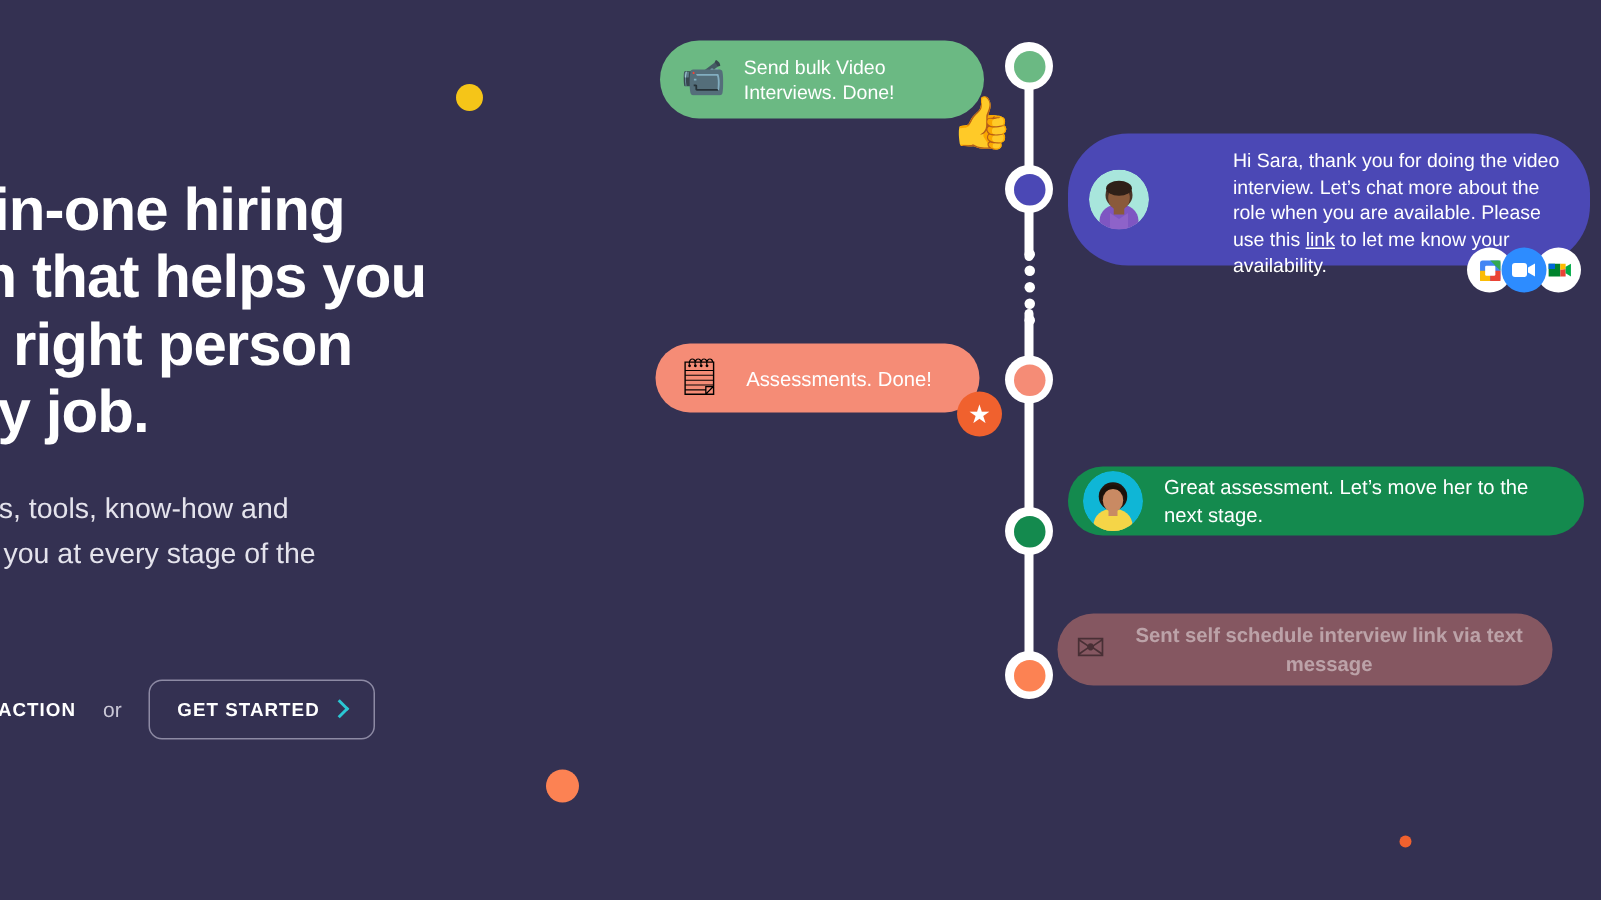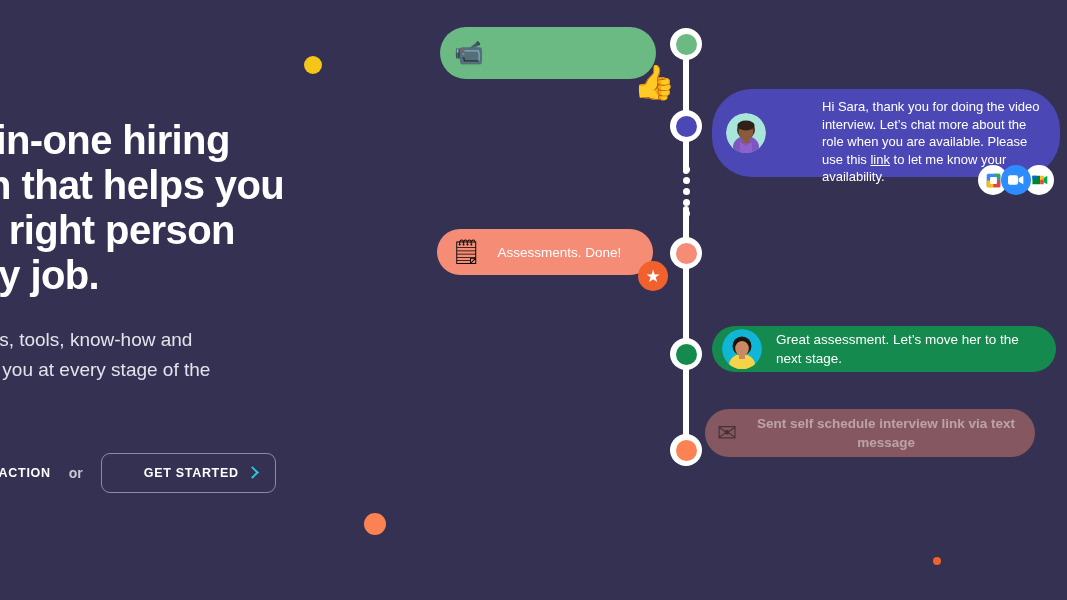--- a/index.html
+++ b/index.html
@@ -59,39 +59,38 @@
     color: #FFFFFF;
     font-size: 12.5px;
     font-weight: 700;
     letter-spacing: 0.7px;
     text-decoration: none;
     white-space: nowrap;
   }
   #or-separator {
     color: #C9C7D6;
     font-size: 14px;
-    font-weight: 700;
+    font-weight: 400;
   }
   #get-started-button {
     display: inline-flex;
     align-items: center;
     gap: 9px;
     border: 1.5px solid #8D8AA4;
     border-radius: 9px;
     padding: 12px 18px;
     background: transparent;
     cursor: pointer;
   }
   #get-started-label {
     color: #FFFFFF;
     font-size: 12.5px;
     font-weight: 700;
     letter-spacing: 0.7px;
     white-space: nowrap;
-    margin-left: 24px;
   }
   .chevron-right {
     width: 9px; height: 9px;
     border-top: 2.4px solid #2BC7D4;
     border-right: 2.4px solid #2BC7D4;
     transform: rotate(45deg);
     display: inline-block;
     margin-bottom: 1px;
   }
 
@@ -180,21 +179,21 @@
   #star-badge {
     position: absolute; right: -15px; bottom: -16px;
     width: 30px; height: 30px; border-radius: 50%;
     background: #F0612E;
     display: flex; align-items: center; justify-content: center;
     color: #FFFFFF; font-size: 17px; line-height: 1;
   }
 
   
   #bubble-great {
-    left: 712px; top: 326px;
+    left: 712px; top: 311px;
     width: 344px; height: 46px;
     background: #148A4E;
     padding: 0 14px 0 10px;
     gap: 14px;
   }
 
   
   #bubble-sent {
     left: 705px; top: 409px;
     width: 330px; height: 48px;
@@ -263,20 +262,22 @@
     <div class="tl-node" style="top:318px;">
         <span style="background:#148A4E"></span>
       </div>
     <div class="tl-node" style="top:414px;">
         <span style="background:#FC8253"></span>
       </div>
   </div>
 
   <div class="bubble" id="bubble-video">
     <span class="emoji-icon">📹</span>
+    <span class="bubble-text">Send bulk Video
+Interviews. Done!</span>
     <span id="thumbs-up-emoji">👍</span>
   </div>
 
   <div class="bubble" id="bubble-invite">
     <div class="avatar">
       <svg viewBox="0 0 40 40" width="40" height="40" aria-hidden="true">
         <circle cx="20" cy="20" r="20" fill="#A8E6DC"></circle>
         <ellipse cx="20" cy="34" rx="13" ry="11" fill="#7E56C2"></ellipse>
         <circle cx="20" cy="17" r="9" fill="#4A3327"></circle>
         <ellipse cx="20" cy="19" rx="7.2" ry="8" fill="#8A5A3B"></ellipse>

